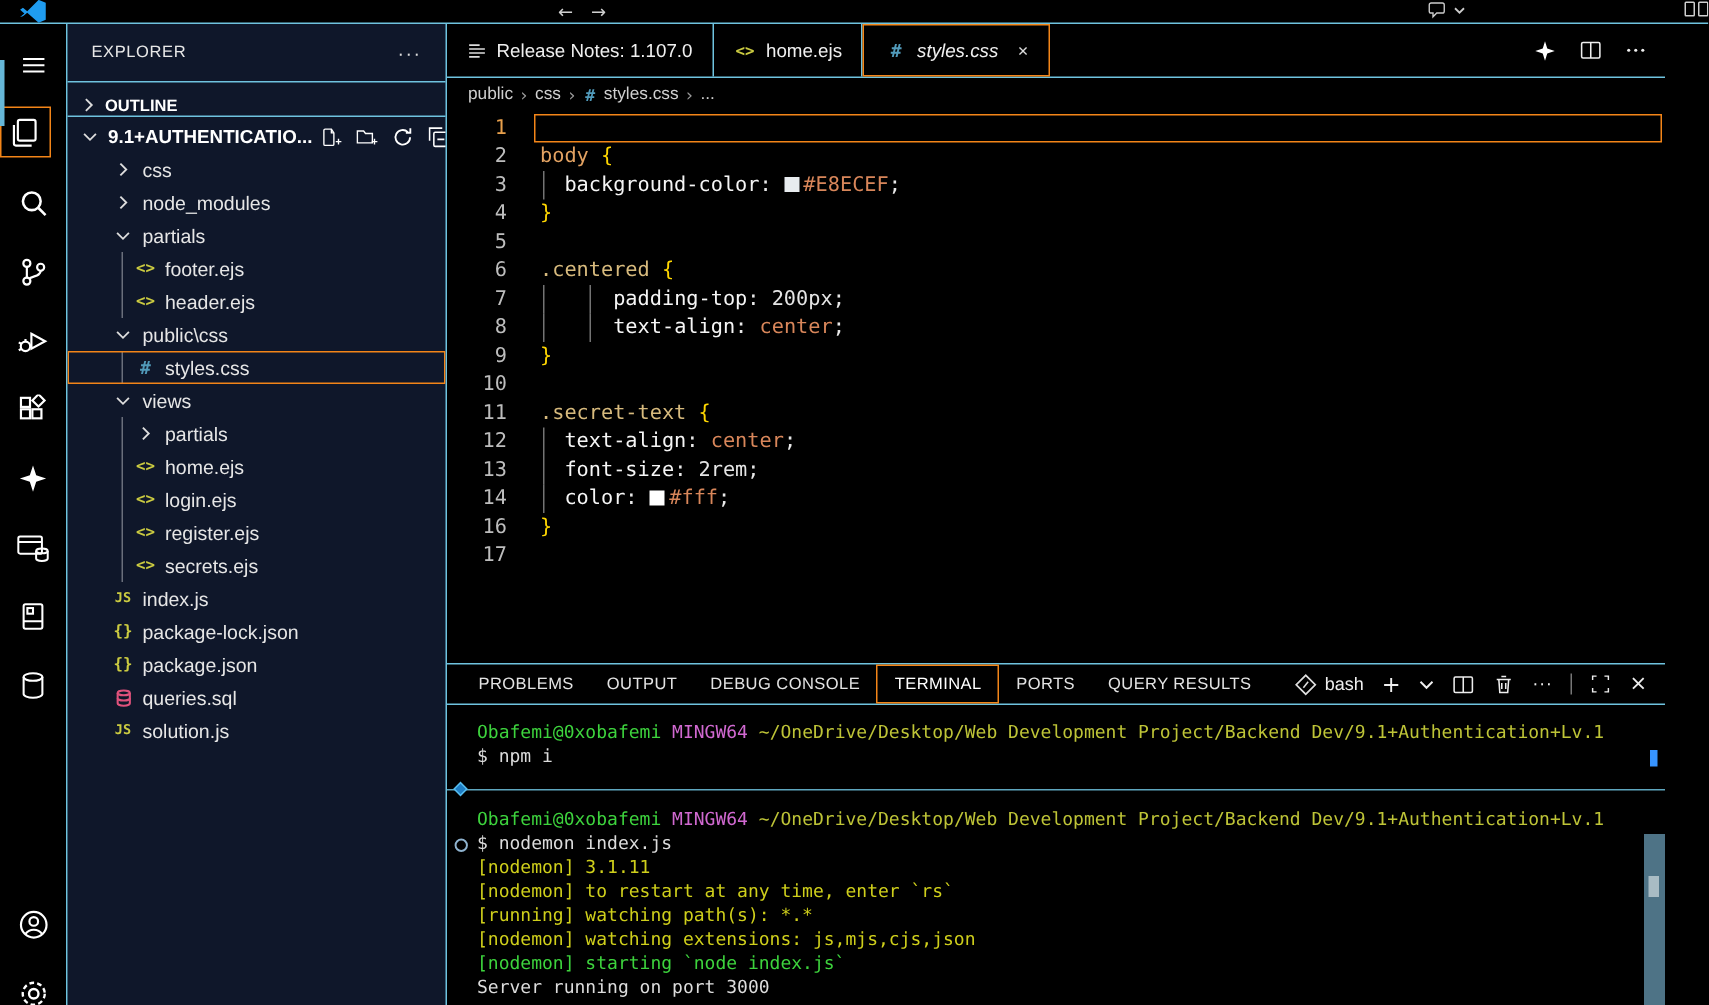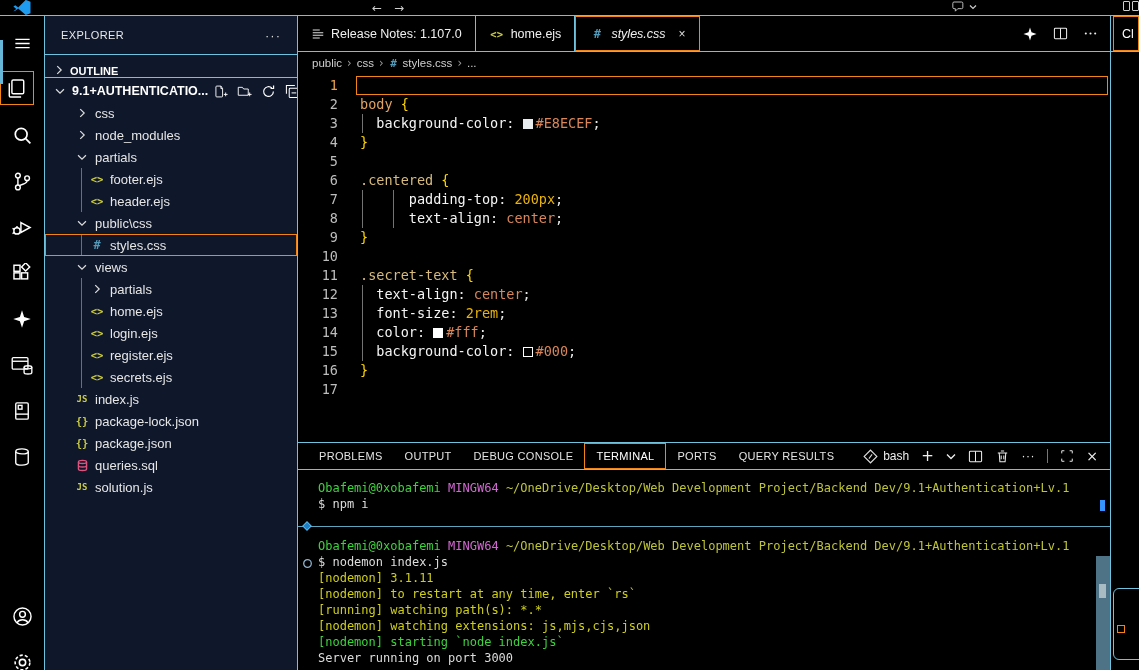--- a/index.html
+++ b/index.html
@@ -67,21 +67,21 @@
 
   
   .editor { position:relative; flex:1; overflow:hidden; font-family:"DejaVu Sans Mono",monospace;
             font-size:13.5px; line-height:19px; padding-top:2px; }
   .code-line { position:relative; height:19px; padding-left:62px; white-space:pre; }
   .code-line .ln { position:absolute; left:0; top:0; width:40px; text-align:right; color:#bdbdbd; }
   .code-line.active .ln { color:#e8a04c; }
   .code-line.active::before { content:""; position:absolute; left:58px; right:2px; top:0; bottom:0; border:1px solid var(--accent); }
   .code-line .g { position:absolute; top:0; bottom:0; width:1px; background:rgba(255,255,255,.45); }
   .s-tag { color:#e2a262; } .s-cls { color:#d7ba7d; } .s-brace { color:#ffd700; }
-  .s-prop { color:#f5f5f5; } .s-plain { color:#e8e8e8; } .s-val { color:#d8865a; } .s-num { color:#eab308;text-align:right; }
+  .s-prop { color:#f5f5f5; } .s-plain { color:#e8e8e8; } .s-val { color:#d8865a; } .s-num { color:#e5e5e5;text-align:right; }
   .swatch { display:inline-block; width:10px; height:10px; margin:0 3px -1px 0; }
 
   
   .panel { height:228px; border-top:1px solid var(--border); display:flex; flex-direction:column; }
   .ptabs { height:27px; border-bottom:1px solid var(--border); display:flex; align-items:stretch; padding-left:10px; font-size:11px; color:#e3e3e3; }
   .ptab { display:flex; align-items:center; padding:0 11px; letter-spacing:.3px; }
   .ptab.active { border:1px solid var(--accent); color:#fff; }
   .ptabs-spacer { flex:1; }
   .p-actions { display:flex; align-items:center; gap:12px; padding-right:12px; color:#eee; }
   .p-actions .shell-label { font-size:12px; margin-left:-7px; }
@@ -487,21 +487,20 @@
           <div class="code-line"><span class="ln">5</span></div>
           <div class="code-line"><span class="ln">6</span><span class="s-cls">.centered </span><span class="s-brace">{</span></div>
           <div class="code-line"><span class="ln">7</span><span class="g" style="left:64px"></span><span class="g" style="left:95px"></span><span class="s-plain">      </span><span class="s-prop">padding-top</span><span class="s-plain">: </span><span class="s-num">200px</span><span class="s-plain">;</span></div>
           <div class="code-line"><span class="ln">8</span><span class="g" style="left:64px"></span><span class="g" style="left:95px"></span><span class="s-plain">      </span><span class="s-prop">text-align</span><span class="s-plain">: </span><span class="s-val">center</span><span class="s-plain">;</span></div>
           <div class="code-line"><span class="ln">9</span><span class="s-brace">}</span></div>
           <div class="code-line"><span class="ln">10</span></div>
           <div class="code-line"><span class="ln">11</span><span class="s-cls">.secret-text </span><span class="s-brace">{</span></div>
           <div class="code-line"><span class="ln">12</span><span class="g" style="left:64px"></span><span class="s-plain">  </span><span class="s-prop">text-align</span><span class="s-plain">: </span><span class="s-val">center</span><span class="s-plain">;</span></div>
           <div class="code-line"><span class="ln">13</span><span class="g" style="left:64px"></span><span class="s-plain">  </span><span class="s-prop">font-size</span><span class="s-plain">: </span><span class="s-num">2rem</span><span class="s-plain">;</span></div>
           <div class="code-line"><span class="ln">14</span><span class="g" style="left:64px"></span><span class="s-plain">  </span><span class="s-prop">color</span><span class="s-plain">: </span><span class="swatch" style="background:#ffffff;"></span><span class="s-val">#fff</span><span class="s-plain">;</span></div>
-          <div class="code-line"><span class="ln">15</span><span class="g" style="left:64px"></span><span class="s-plain">  </span><span class="s-prop">background-color</span><span class="s-plain">: </span><span class="swatch" style="background:#000000;border:1px solid #fff;"></span><span class="s-val">#000</span><span class="s-plain">;</span></div>
           <div class="code-line"><span class="ln">16</span><span class="s-brace">}</span></div>
           <div class="code-line"><span class="ln">17</span></div>
         </div>
 
       <div class="panel">
         <div class="ptabs" id="ptabs">
             <div class="ptab">PROBLEMS</div>
             <div class="ptab">OUTPUT</div>
             <div class="ptab">DEBUG CONSOLE</div>
             <div class="ptab active">TERMINAL</div>
@@ -563,25 +562,15 @@
             <div class="trow"><span class="t-green">[nodemon] starting `node index.js`</span></div>
             <div class="trow"><span class="t-white">Server running on port 3000</span></div>
           <div class="term-mark"></div>
           <div class="term-scroll">
               <div class="inner"></div>
             </div>
         </div>
       </div>
     </div>
 
-    <div class="rightgroup">
-      <div class="rg-tabsrow">
-        <div class="rg-tab">
-          <span>Cl</span>
-        </div>
-      </div>
-      <div class="toast">
-          <div class="dot"></div>
-        </div>
-    </div>
 
   </div>
 </div>
 
 </body></html>

